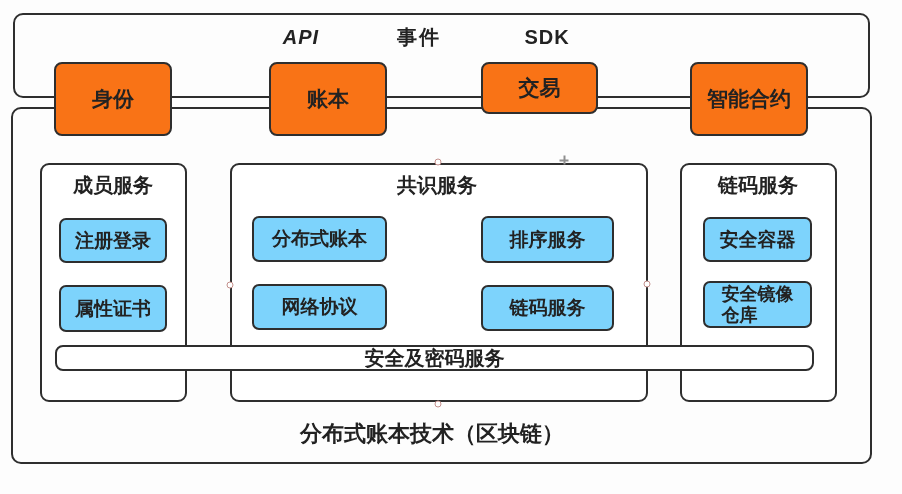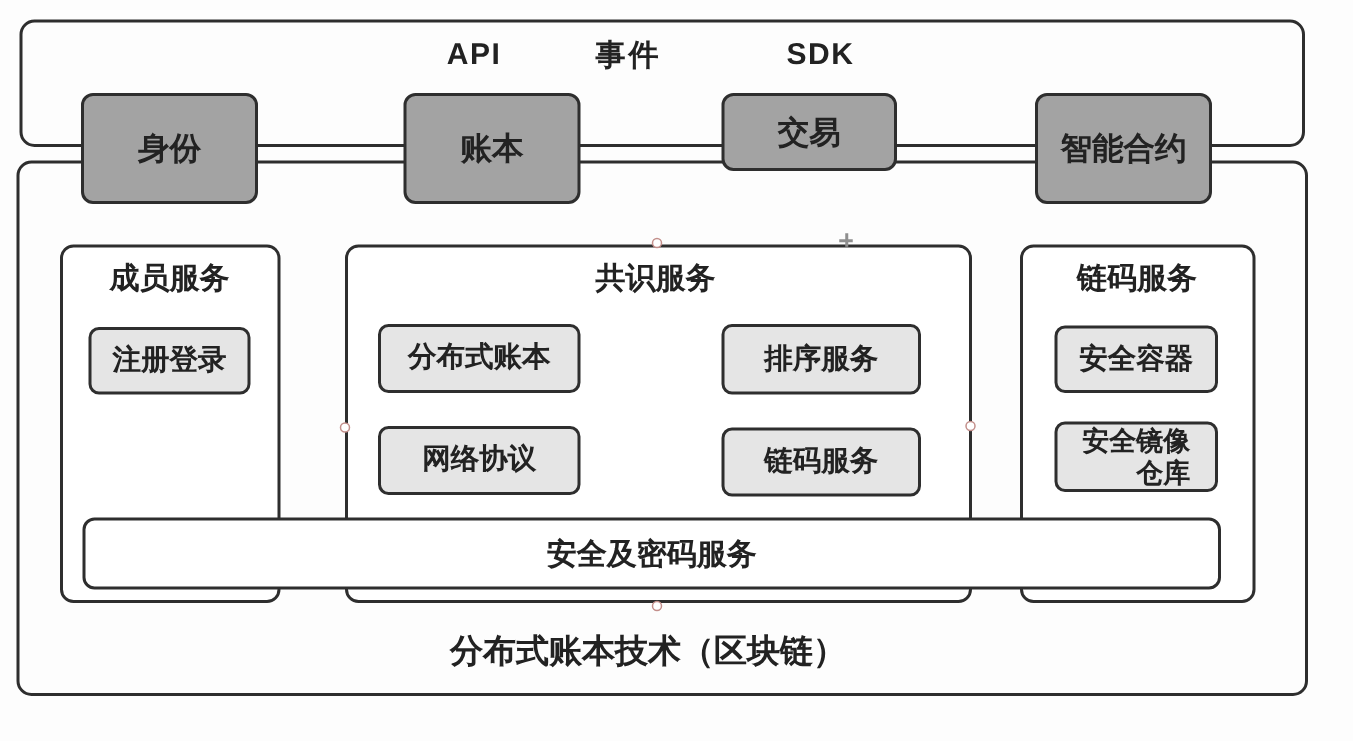--- a/index.html
+++ b/index.html
@@ -34,21 +34,21 @@
     font-size: 20px;
     font-weight: bold;
     white-space: nowrap;
     z-index: 2;
     letter-spacing: 1px;
   }
   .module {
     position: absolute;
     border: 2.5px solid var(--stroke);
     border-radius: 8px;
-    background: #a3a3a3;
+    background: #f97316;
     display: flex;
     align-items: center;
     justify-content: center;
     font-size: 21px;
     font-weight: bold;
     z-index: 3;
     white-space: nowrap;
   }
   .service {
     position: absolute;
@@ -65,38 +65,38 @@
     transform: translateX(-50%);
     font-size: 20px;
     font-weight: bold;
     z-index: 3;
     white-space: nowrap;
   }
   .leaf {
     position: absolute;
     border: 2px solid var(--stroke);
     border-radius: 7px;
-    background: #e5e5e5;
+    background: #7dd3fc;
     display: flex;
     align-items: center;
     justify-content: center;
-    text-align: right;
+    text-align: left;
     font-size: 19px;
     font-weight: bold;
     z-index: 3;
     white-space: pre-line;
     line-height: 22px;
   }
   .leaf.two-line { font-size: 18px; line-height: 21px; }
   .security-bar {
     position: absolute;
     left: 55px;
     top: 345px;
     width: 759px;
-    height: 48px;
+    height: 26px;
     border: 2px solid var(--stroke);
     border-radius: 8px;
     background: #ffffff;
     display: flex;
     align-items: center;
     justify-content: center;
     font-size: 20px;
     font-weight: bold;
     z-index: 4;
   }
@@ -137,21 +137,21 @@
 </style>
 </head>
 <body>
 
 <div class="canvas">
 
   <div class="container" style="left:13px; top:13px; width:857px; height:85px;"></div>
 
   <div class="container" style="left:11px; top:107px; width:861px; height:357px;"></div>
 
-  <div class="iface-label" style="left:316px; top:37px;">API</div>
+  <div class="iface-label" style="left:301px; top:37px;font-style:italic;">API</div>
   <div class="iface-label" style="left:419px; top:37px; letter-spacing:2px;">事件</div>
   <div class="iface-label" style="left:547px; top:37px;">SDK</div>
 
   <div class="module" style="left:54px; top:62px; width:118px; height:74px;">
     <span>身份</span>
   </div>
   <div class="module" style="left:269px; top:62px; width:118px; height:74px;">
     <span>账本</span>
   </div>
   <div class="module" style="left:481px; top:62px; width:117px; height:52px;">
@@ -163,20 +163,21 @@
 
   <div class="service" style="left:40px; width:147px;"></div>
   <div class="service" style="left:230px; width:418px;"></div>
   <div class="service" style="left:680px; width:157px;"></div>
 
   <div class="service-title" style="left:437px;">共识服务</div>
   <div class="service-title" style="left:113px;">成员服务</div>
   <div class="service-title" style="left:758px;">链码服务</div>
 
   <div class="leaf" style="left:59px; top:218px; width:108px; height:45px;">注册登录</div>
+  <div class="leaf" style="left:59px; top:285px; width:108px; height:47px;">属性证书</div>
 
   <div class="leaf" style="left:252px; top:216px; width:135px; height:46px;">分布式账本</div>
   <div class="leaf" style="left:252px; top:284px; width:135px; height:46px;">网络协议</div>
   <div class="leaf" style="left:481px; top:216px; width:133px; height:47px;">排序服务</div>
   <div class="leaf" style="left:481px; top:285px; width:133px; height:46px;">链码服务</div>
 
   <div class="leaf" style="left:703px; top:217px; width:109px; height:45px;">安全容器</div>
   <div class="leaf two-line" style="left:703px; top:281px; width:109px; height:47px;">安全镜像
 仓库</div>
 

